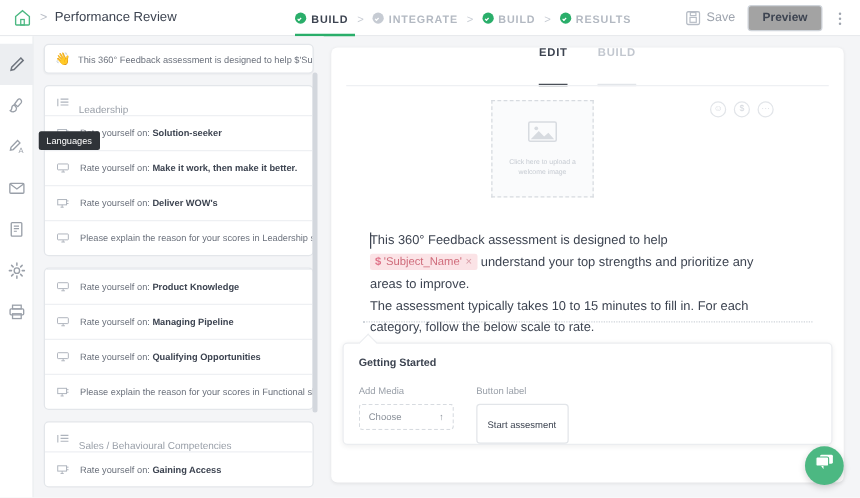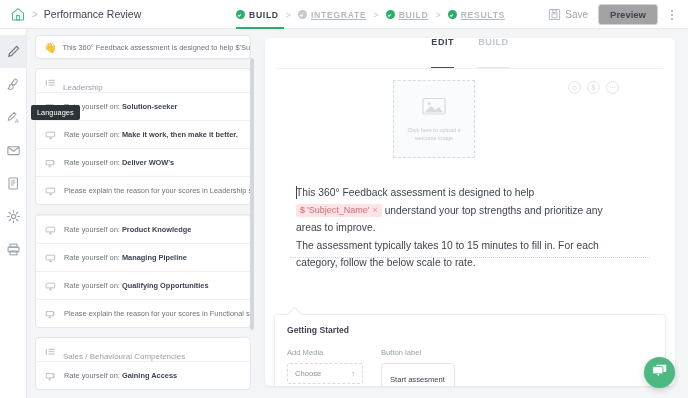--- a/index.html
+++ b/index.html
@@ -27,21 +27,21 @@
   .step-dot { width: 9px; height: 9px; border-radius: 50%; margin-right: 4px; position: relative; flex: none; }
   .step-dot.done { background: #2aae6a; }
   .step-dot.todo { background: #c6cbd3; }
   .step-dot::after {
     content: ""; position: absolute; left: 2.3px; top: 3.6px;
     width: 2.2px; height: 1.1px; border-left: 1.3px solid #fff; border-bottom: 1.3px solid #fff;
     transform: rotate(-45deg);
   }
   .step-label { font-size: 8.6px; letter-spacing: 0.7px; font-weight: bold; }
   .step.active .step-label { color: #3d4451; }
-  .step.muted .step-label { color: #b3b9c2; text-decoration: underline; }
+  .step.muted .step-label { color: #b3b9c2; }
   .step-sep { color: #c6cbd3; font-size: 9px; margin: 0 7px; }
   .active-bar { position: absolute; left: 236px; bottom: -1px; width: 48px; height: 2.5px; background: #2aae6a; }
 
   .hdr-right { position: absolute; right: 8px; top: 0; height: 29px; display: flex; align-items: center; }
   .save-btn { display: flex; align-items: center; color: #9ea4ae; font-size: 10px; margin-right: 10px; }
   .save-icon { width: 13px; height: 13px; margin-right: 4px; }
   .preview-btn {
     border: 1px solid #cfd4da; border-radius: 3px; padding: 4px 11px;
     font-size: 9.5px; font-weight: bold; color: #3d4451; background: #a3a3a3;
   }
@@ -127,21 +127,20 @@
   .token .dol { color: #e0748a; font-weight: bold; margin-right: 2px; }
   .token .x { color: #d89aa4; margin-left: 3px; }
   .caret { position: absolute; left: 0; top: 2px; width: 1px; height: 13px; background: #3d4451; }
 
   .dotted-rule { position: absolute; left: 25px; right: 25px; top: 219px; border-top: 1px dotted #cfd4da; }
 
   .gs-card {
     position: absolute; left: 9px; right: 9px; top: 236px; height: 82px;
     background: #fff; border: 1px solid #ebedf0; border-radius: 4px;
     box-shadow: 0 1px 4px rgba(0,0,0,0.06);
-    margin-top: 40px;
   }
   .gs-notch {
     position: absolute; left: 14px; top: -6px; width: 11px; height: 11px; background: #fff;
     border-left: 1px solid #ebedf0; border-top: 1px solid #ebedf0; transform: rotate(45deg);
   }
   .gs-title { position: absolute; left: 12px; top: 10px; font-size: 8.6px; font-weight: bold; color: #3d4451; }
   .gs-f1 { position: absolute; left: 12px; top: 33px; }
   .gs-f2 { position: absolute; left: 106px; top: 33px; }
   .gs-lbl { font-size: 7.6px; color: #9aa0a9; margin-bottom: 6px; }
   .choose {

